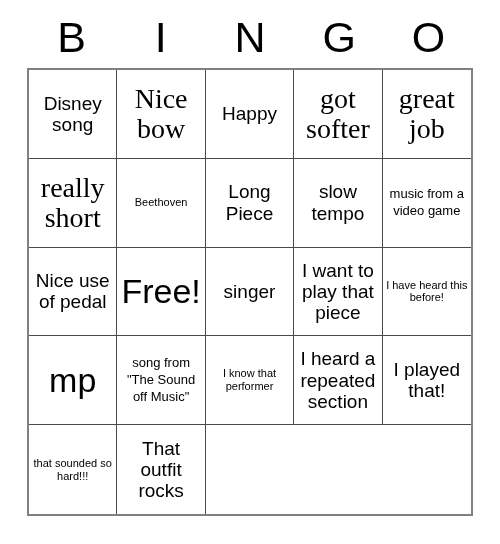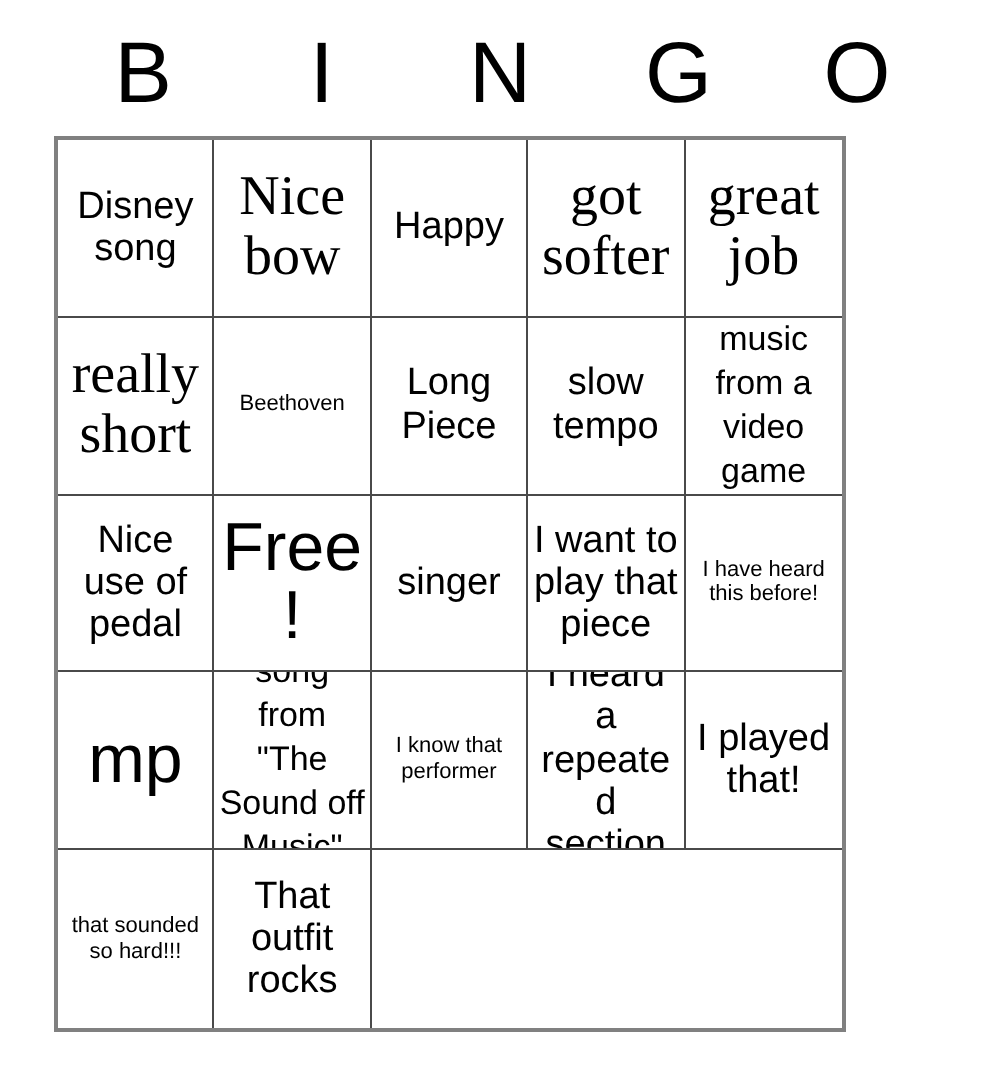--- a/index.html
+++ b/index.html
@@ -41,21 +41,21 @@
     font-weight: 400;
     color: #000000;
     user-select: none;
   }
 
   
   #grid {
     position: absolute;
     left: 27px;
     top: 68px;
-    width: 396px;
+    width: 446px;
     height: 448px;
     box-sizing: border-box;
     border: 2px solid #808080;
     display: grid;
     grid-template-columns: repeat(5, 1fr);
     grid-template-rows: repeat(5, 1fr);
     background: #ffffff;
   }
 
   .cell {
@@ -76,21 +76,21 @@
 
   .cell-text {
     display: block;
     width: 100%;
     line-height: 1.04;
     word-wrap: break-word;
     font-weight: 400;
   }
 
   
-  .fs-xs  { font-size: 17px; line-height: 1.30; }
+  .fs-xs  { font-size: 13px; line-height: 1.30; }
   .fs-sm  { font-size: 11px; line-height: 1.18; text-align: center; }
   .fs-md  { font-size: 19px; line-height: 1.12; }
   .fs-xl  { font-size: 28px; line-height: 1.06; font-family: Liberation Serif, serif; }
   .fs-xxl { font-size: 34px; line-height: 1.02; }
 </style>
 </head>
 <body>
 
 <div id="card">
 

